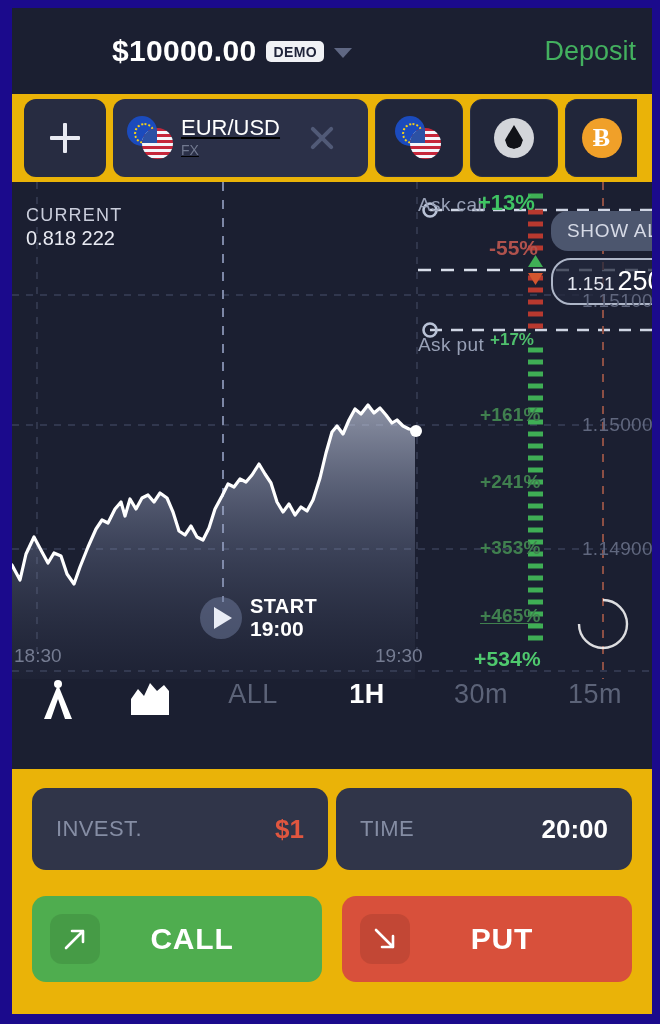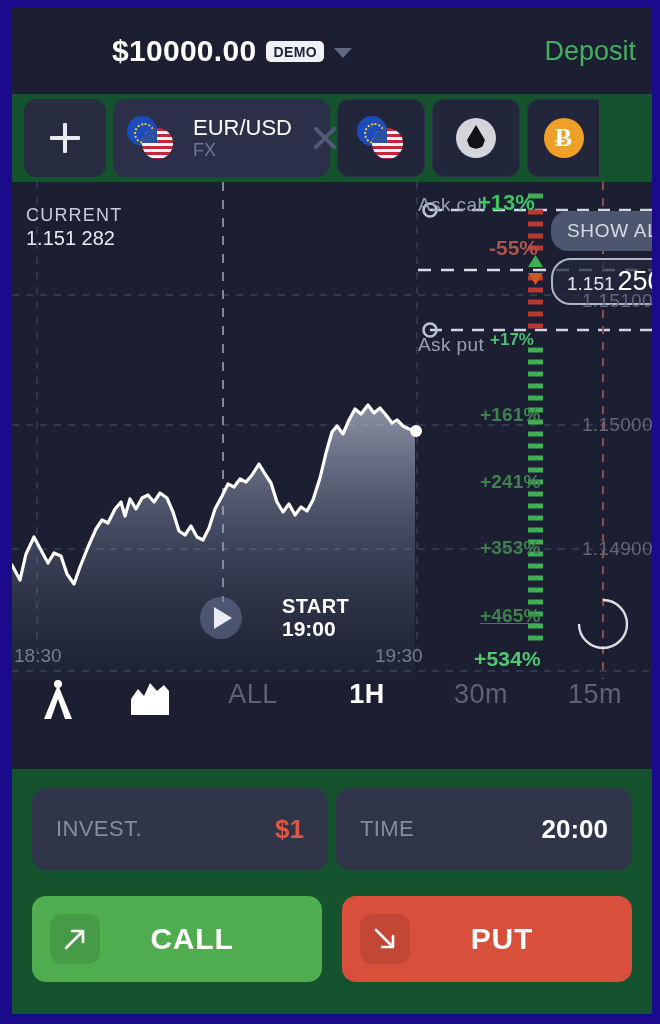--- a/index.html
+++ b/index.html
@@ -6,21 +6,21 @@
   html, body {
     width: 660px; height: 1024px;
     background: #1b0a8c;
     font-family: "Liberation Sans", sans-serif;
     overflow: hidden;
   }
   #app {
     position: absolute;
     left: 12px; top: 8px;
     width: 640px; height: 1006px;
-    background: #14532d;
+    background: #eab308;
     overflow: hidden;
   }
 
   
   .header {
     position: absolute; left: 0; top: 0; width: 640px; height: 86px;
     background: #1b1f31;
   }
   .balance-wrap {
     position: absolute; left: 0; top: 0; width: 440px; height: 86px;
@@ -58,25 +58,25 @@
   .plus-icon {
     position: relative; width: 30px; height: 30px;
   }
   .plus-icon::before, .plus-icon::after {
     content: ""; position: absolute; background: #e8eaf2; border-radius: 1px;
   }
   .plus-icon::before { left: 13px; top: 0; width: 4px; height: 30px; }
   .plus-icon::after  { left: 0; top: 13px; width: 30px; height: 4px; }
 
   .tab.active {
-    width: 217px; background: #2b3048; padding-left: 14px; gap: 18px;
+    width: 255px; background: #2b3048; padding-left: 14px; gap: 6px; text-decoration: underline;
   }
   .tab-labels { display: flex; flex-direction: column; justify-content: center; }
   .tab-sym { color: #ffffff; font-size: 22px; font-weight: 500; line-height: 25px; }
-  .tab-cat { color: #71788f; font-size: 18px; line-height: 21px; }
+  .tab-cat { color: #71788f; font-size: 14px; line-height: 21px; }
   .tab-close {
     width: 72px; height: 78px; display: flex; align-items: center; justify-content: center;
   }
   .x-icon { position: relative; width: 30px; height: 30px; }
   .x-icon::before, .x-icon::after {
     content: ""; position: absolute; left: 0; top: 13px;
     width: 30px; height: 4px; background: #515a77; border-radius: 2px;
   }
   .x-icon::before { transform: rotate(45deg); }
   .x-icon::after  { transform: rotate(-45deg); }
@@ -196,21 +196,21 @@
   .play-circle {
     width: 42px; height: 42px; border-radius: 50%;
     background: rgba(120,132,168,.45);
     display: flex; align-items: center; justify-content: center;
   }
   .play-tri {
     width: 0; height: 0; margin-left: 4px;
     border-top: 11px solid transparent; border-bottom: 11px solid transparent;
     border-left: 18px solid #e9ecf5;
   }
-  .start-txt { display: flex; flex-direction: column; margin-left: 32px; }
+  .start-txt { display: flex; flex-direction: column; }
   .start-txt .a {
     color: #ffffff; font-size: 20px; font-weight: 700; line-height: 21px;
     letter-spacing: .4px;
   }
   .start-txt .b {
     color: #ffffff; font-size: 21px; font-weight: 700; line-height: 23px;
   }
 
   
   .tfbar {
@@ -420,21 +420,21 @@
       </g>
 
       <polygon points="516,85 531,85 523.5,73" fill="#3fae55"></polygon>
       <polygon points="516,91 531,91 523.5,103" fill="#d4562f"></polygon>
 
       <path d="M567,442 A24,24 0 1,0 591,418" fill="none" stroke="#ffffff" stroke-width="2.4" opacity="0.85"></path>
     </svg>
 
     <div class="current-label">
       <div class="t1">CURRENT</div>
-      <div class="t2">1.151 282</div>
+      <div class="t2">0.818 222</div>
     </div>
 
     <div class="ask-call-lbl">Ask call</div>
     <div class="ask-call-pct">+13%</div>
     <div class="mid-neg-pct">-55%</div>
     <div class="ask-put-lbl">Ask put</div>
     <div class="ask-put-pct">+17%</div>
 
     <div class="ladder-pct" style="left:468px; top:222px;">+161%</div>
     <div class="ladder-pct" style="left:468px; top:289px;">+241%</div>

